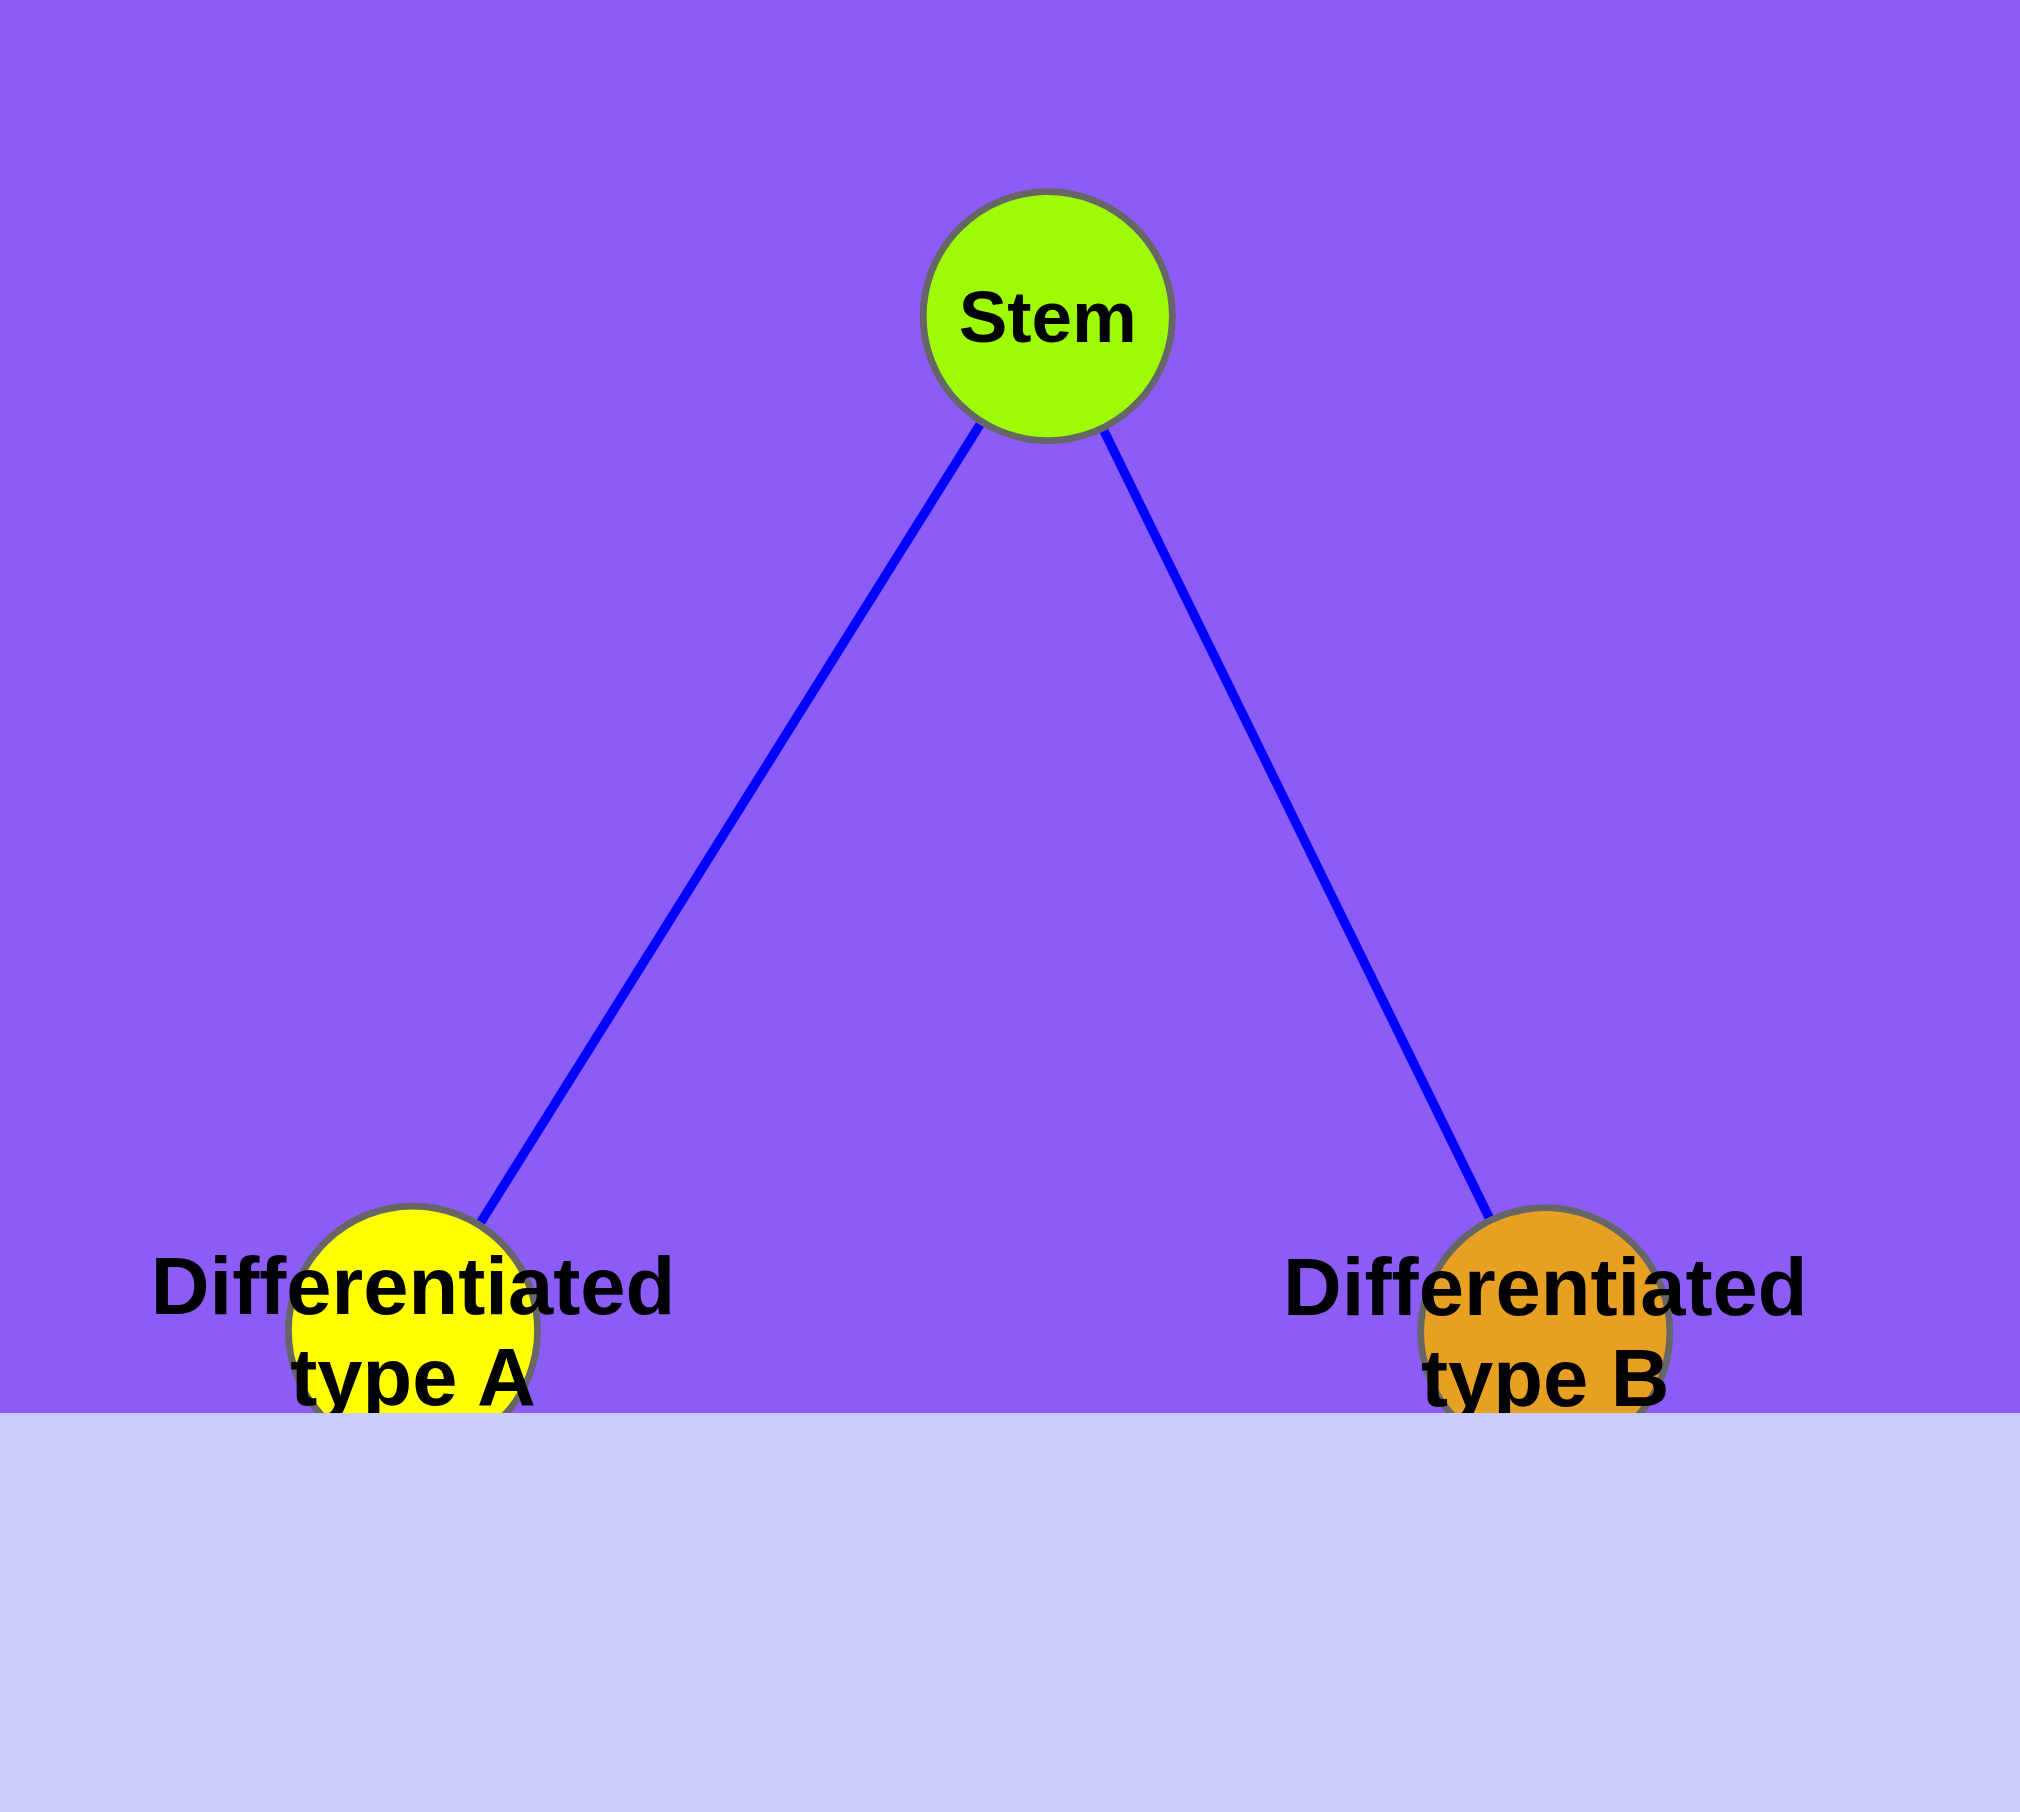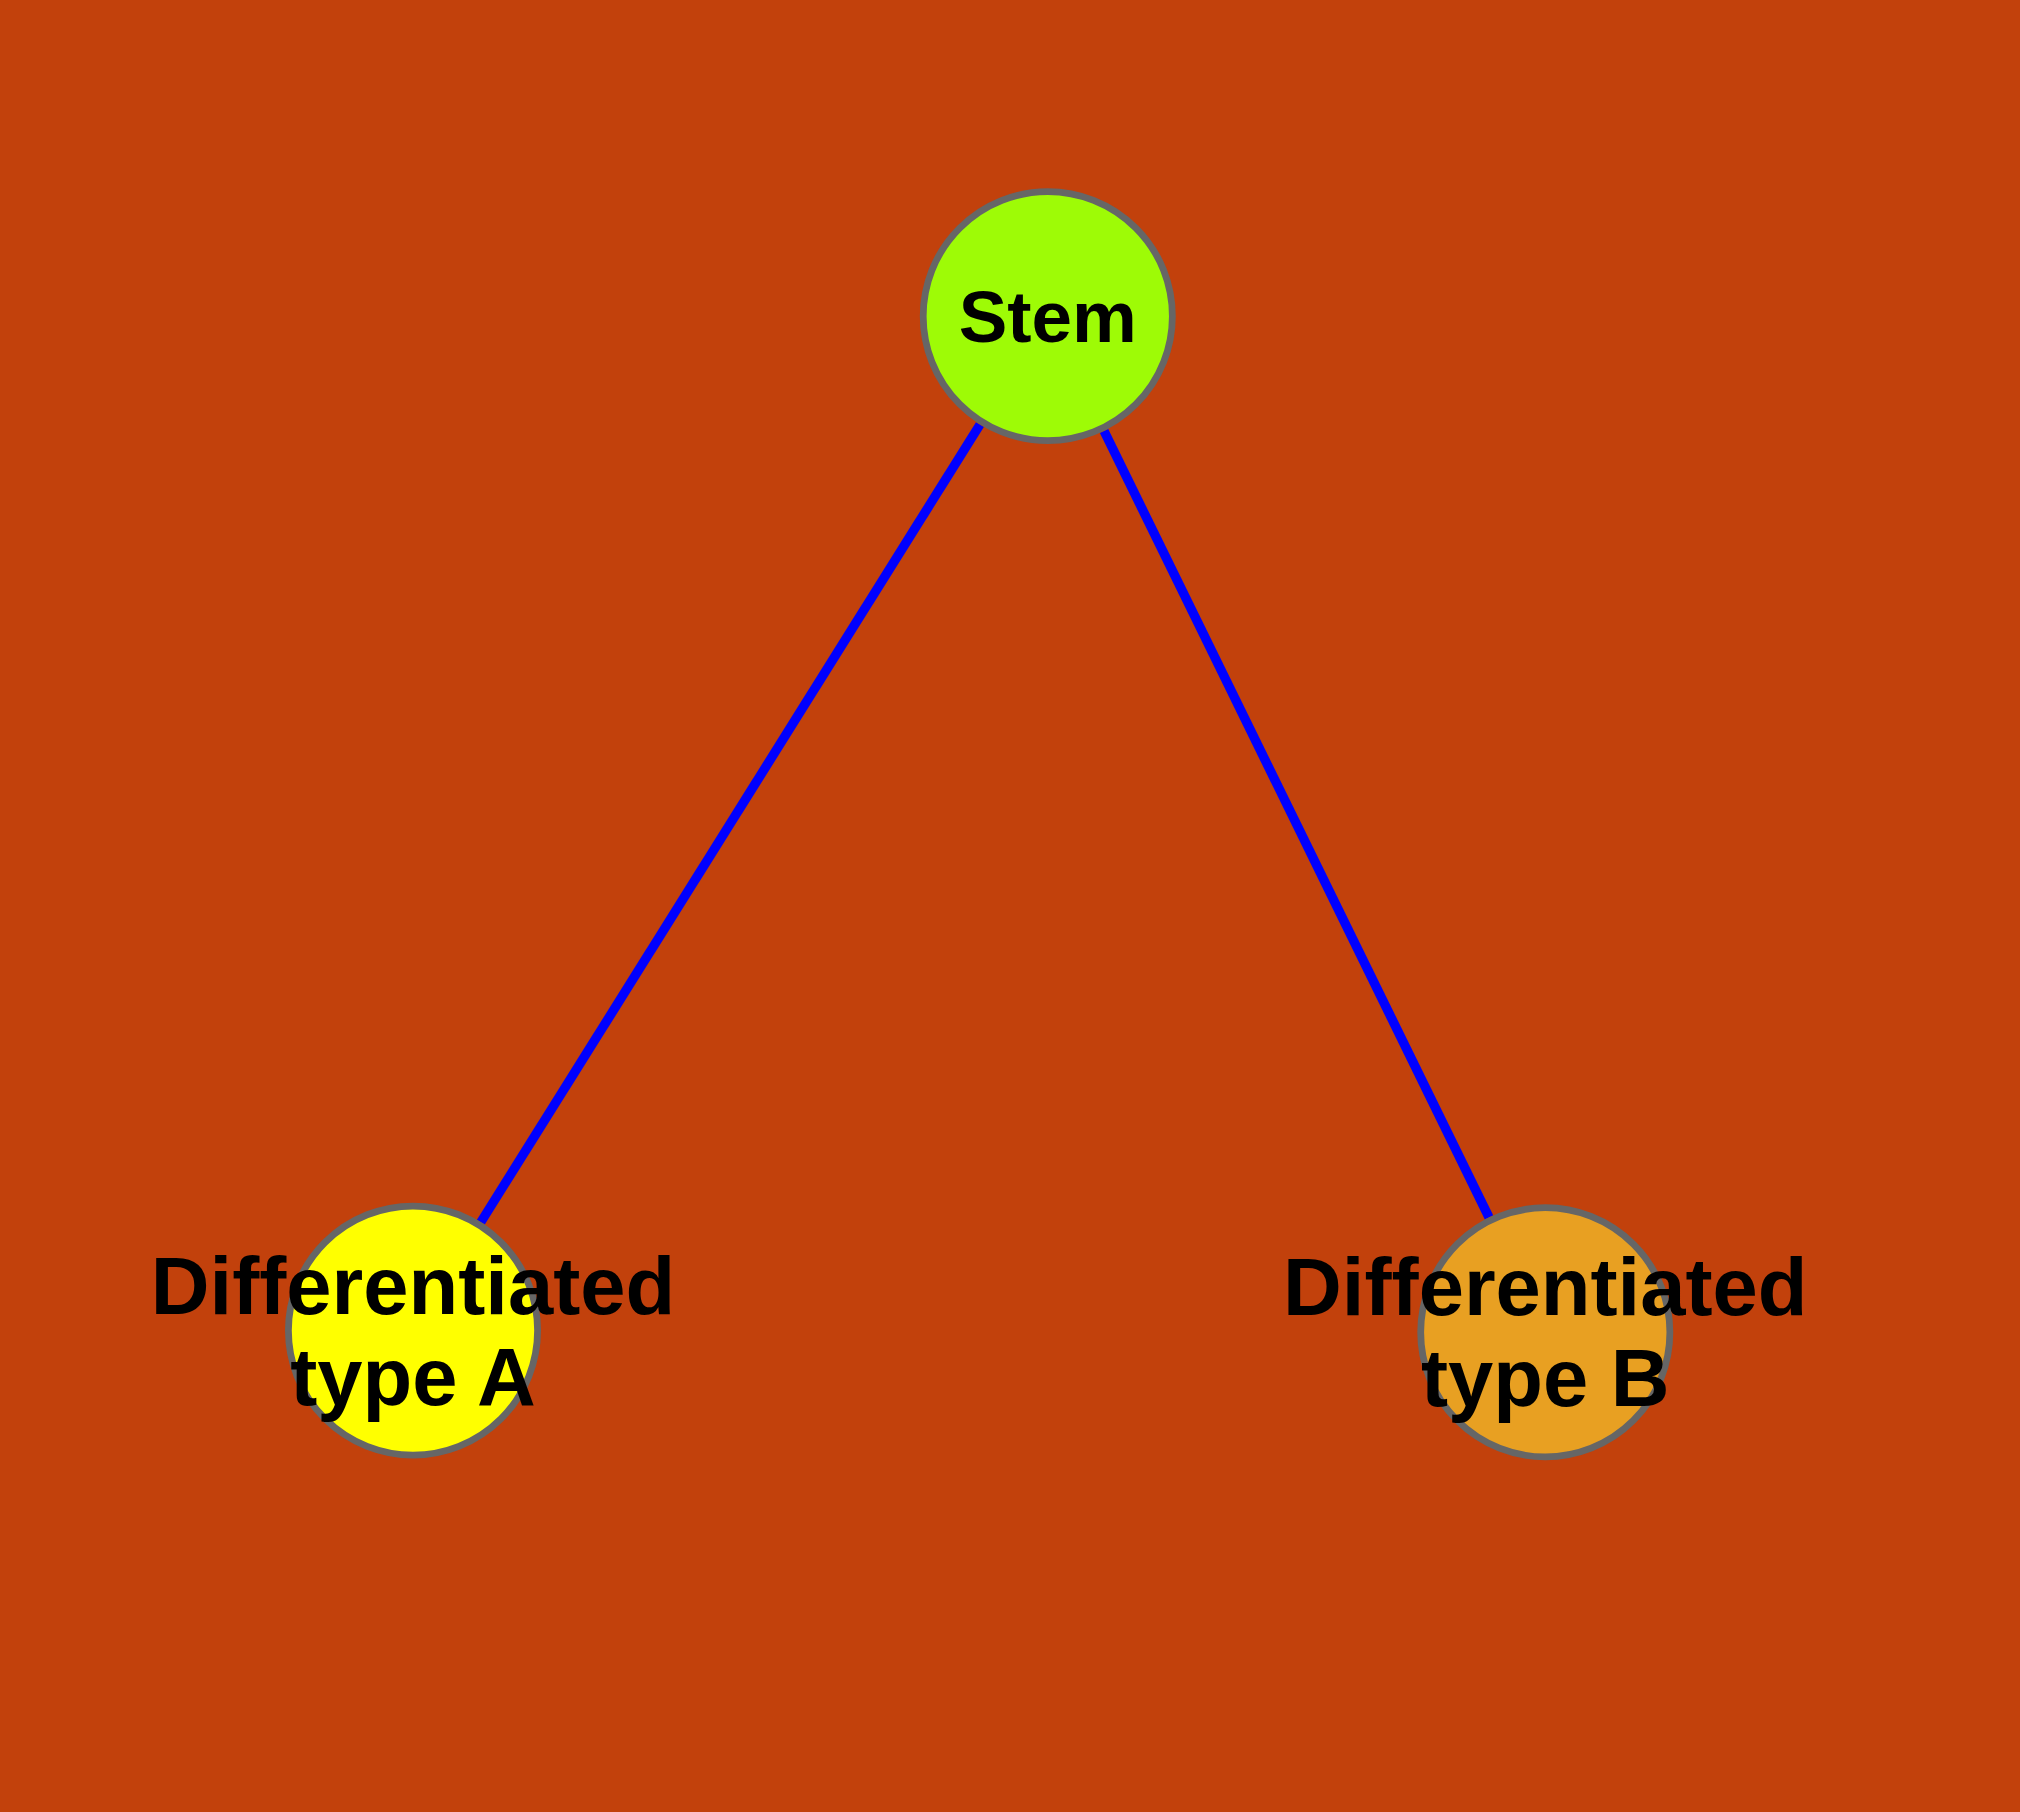--- a/index.html
+++ b/index.html
@@ -3,22 +3,22 @@
 <meta charset="utf-8">
 <style>
   html, body {
     margin: 0;
     padding: 0;
     background: #ccccfa;
   }
   #canvas {
     position: relative;
     width: 2021px;
-    height: 1812px;
-    background: #c2410c;
+    height: 1413px;
+    background: #8b5cf6;
     overflow: hidden;
     font-family: "Liberation Sans", sans-serif;
   }
   #graph-svg {
     position: absolute;
     top: 0;
     left: 0;
     width: 2021px;
     height: 1812px;
     display: block;

